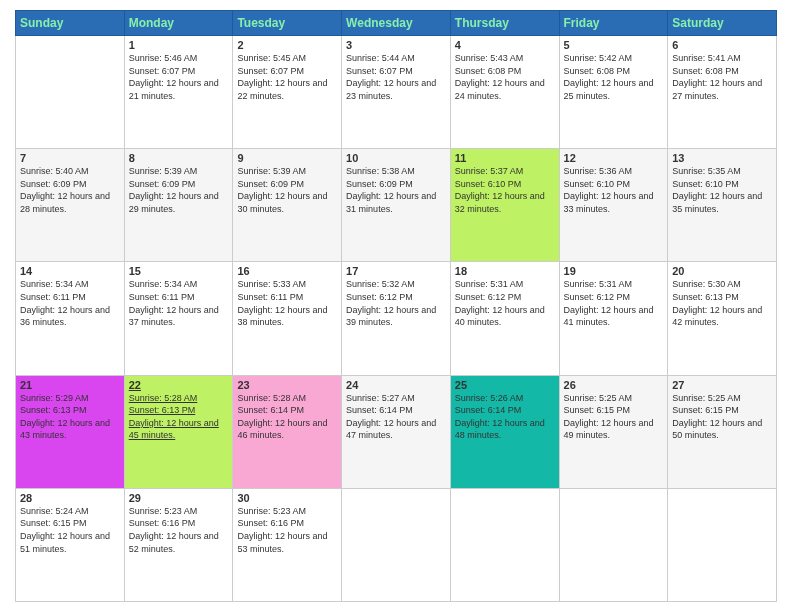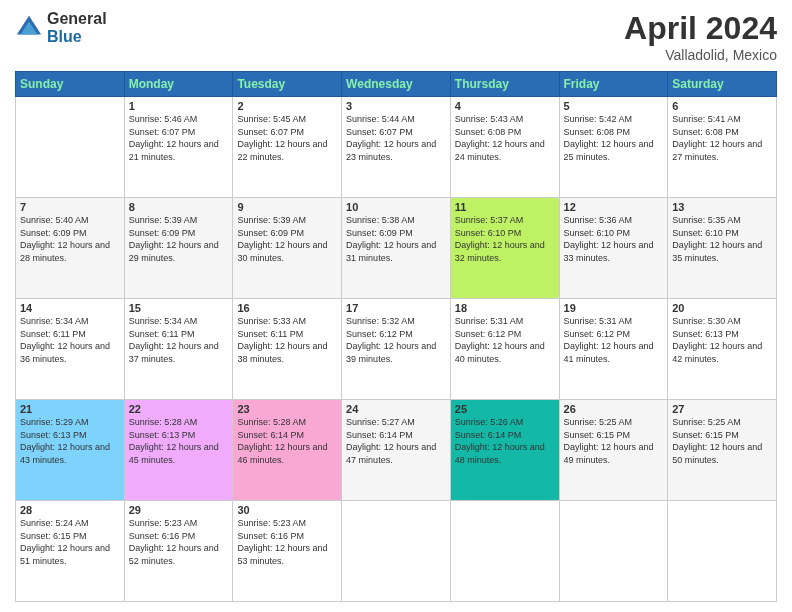--- a/index.html
+++ b/index.html
@@ -95,36 +95,20 @@
     .day-info {
       font-size: 9px;
       line-height: 1.4;
       color: #333;
     }
   </style>
 </head>
 <body>
 
 <div class="page">
-  <div class="header">
-    <div class="logo">
-      <svg class="logo-icon" viewBox="0 0 30 30">
-        <polygon points="15,2 28,22 2,22" fill="#2a6db5"></polygon>
-        <polygon points="15,8 24,22 6,22" fill="#4a9fd4"></polygon>
-      </svg>
-      <div class="logo-text">
-        <span class="logo-general">General</span>
-        <span class="logo-blue">Blue</span>
-      </div>
-    </div>
-    <div class="title-block">
-      <div class="main-title">April 2024</div>
-      <div class="subtitle">Valladolid, Mexico</div>
-    </div>
-  </div>
 
   <table class="calendar">
     <thead>
       <tr>
       <th>Sunday</th>
           <th>Monday</th>
           <th>Tuesday</th>
           <th>Wednesday</th>
           <th>Thursday</th>
           <th>Friday</th>
@@ -213,25 +197,25 @@
           <td>
             <span class="day-number">19</span>
             <div class="day-info">Sunrise: 5:31 AM<br>Sunset: 6:12 PM<br>Daylight: 12 hours and 41 minutes.</div>
           </td>
           <td>
             <span class="day-number">20</span>
             <div class="day-info">Sunrise: 5:30 AM<br>Sunset: 6:13 PM<br>Daylight: 12 hours and 42 minutes.</div>
           </td>
         </tr>
         <tr style="background-color: rgb(245, 245, 245);">
-          <td style="background-color: #7dd3fc; margin-top: 32px;">
+          <td style="background-color: #d946ef; margin-top: 32px;">
             <span class="day-number">21</span>
             <div class="day-info">Sunrise: 5:29 AM<br>Sunset: 6:13 PM<br>Daylight: 12 hours and 43 minutes.</div>
           </td>
-          <td style="background-color: #f0abfc;">
+          <td style="background-color: #bef264; text-decoration: underline;">
             <span class="day-number">22</span>
             <div class="day-info">Sunrise: 5:28 AM<br>Sunset: 6:13 PM<br>Daylight: 12 hours and 45 minutes.</div>
           </td>
           <td style="background-color: #f9a8d4;">
             <span class="day-number">23</span>
             <div class="day-info">Sunrise: 5:28 AM<br>Sunset: 6:14 PM<br>Daylight: 12 hours and 46 minutes.</div>
           </td>
           <td style="background-color: rgb(245, 245, 245);">
             <span class="day-number">24</span>
             <div class="day-info">Sunrise: 5:27 AM<br>Sunset: 6:14 PM<br>Daylight: 12 hours and 47 minutes.</div>

